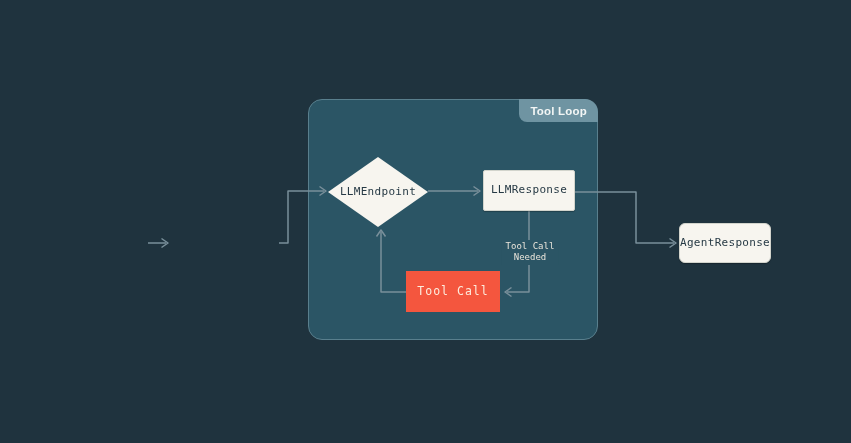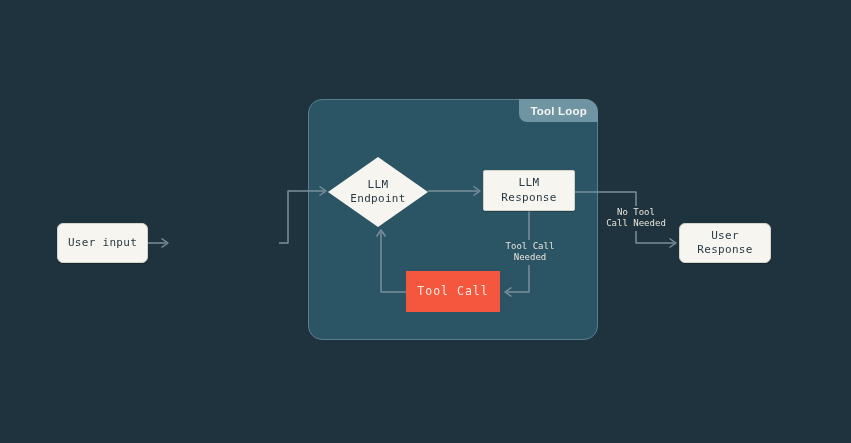--- a/index.html
+++ b/index.html
@@ -72,21 +72,21 @@
     padding: 1px 4px;
     white-space: nowrap;
   }
   .edge-label.on-dark { background: #1f333e; }
   .edge-label.on-loop { background: #2b5565; }
   
   .node {
     position: absolute;
     z-index: 4;
     display: flex;
-    flex-direction: column;
+    flex-direction: row;
     align-items: center;
     justify-content: center;
     box-sizing: border-box;
     font-size: 11px;
     line-height: 1.3;
     text-align: center;
     letter-spacing: 0.3px;
   }
   .node.box {
     background: #f7f5ef;
@@ -146,47 +146,40 @@
     <path d="M575,192 L636,192 L636,243 L674,243"></path>
     <polyline points="669.5,238.5 676,243 669.5,247.5"></polyline>
 
     <path d="M529,211 L529,292 L507,292"></path>
     <polyline points="511.5,287.5 505,292 511.5,296.5"></polyline>
 
     <path d="M406,292 L381,292 L381,232"></path>
     <polyline points="376.5,236.5 381,230 385.5,236.5"></polyline>
   </svg>
 
-  <div class="edge-label on-dark" style="left:636px; top:206px;">
-    <div>No Tool</div>
-    <div>Call Needed</div>
-  </div>
   <div class="edge-label on-loop" style="left:530px; top:240px;">
     <div>Tool Call</div>
     <div>Needed</div>
   </div>
 
-  <div class="node box rounded" style="left:57px; top:223px; width:91px; height:40px;">
-    <span>User input</span>
-  </div>
 
 
   <div class="node diamond white" style="left:328px; top:157px; width:100px; height:70px;">
     <span>LLM</span>
     <span>Endpoint</span>
   </div>
 
   <div class="node box square" style="left:483px; top:170px; width:92px; height:41px;">
     <span>LLM</span>
     <span>Response</span>
   </div>
 
   <div class="node red box-red" style="left:406px; top:271px; width:94px; height:41px;">
     <span>Tool Call</span>
   </div>
 
   <div class="node box rounded" style="left:679px; top:223px; width:92px; height:40px;">
-    <span>User</span>
+    <span>Agent</span>
     <span>Response</span>
   </div>
 
 
 </div>
 
 </body></html>

